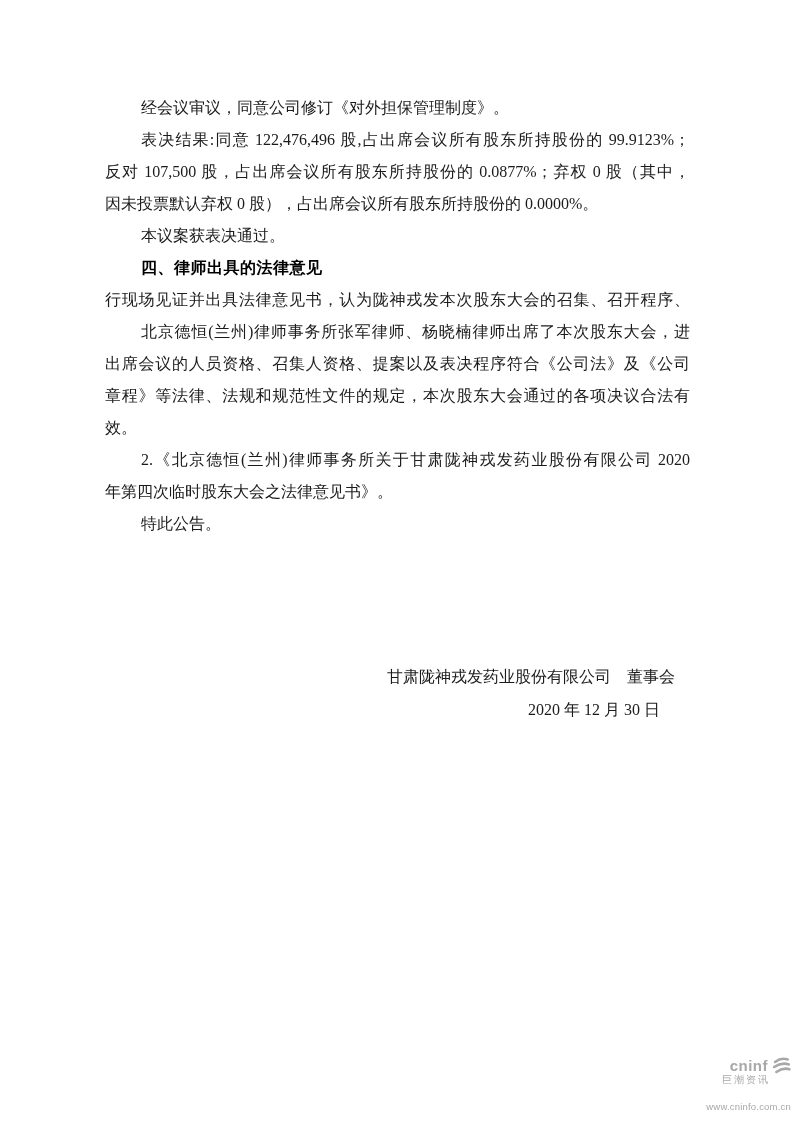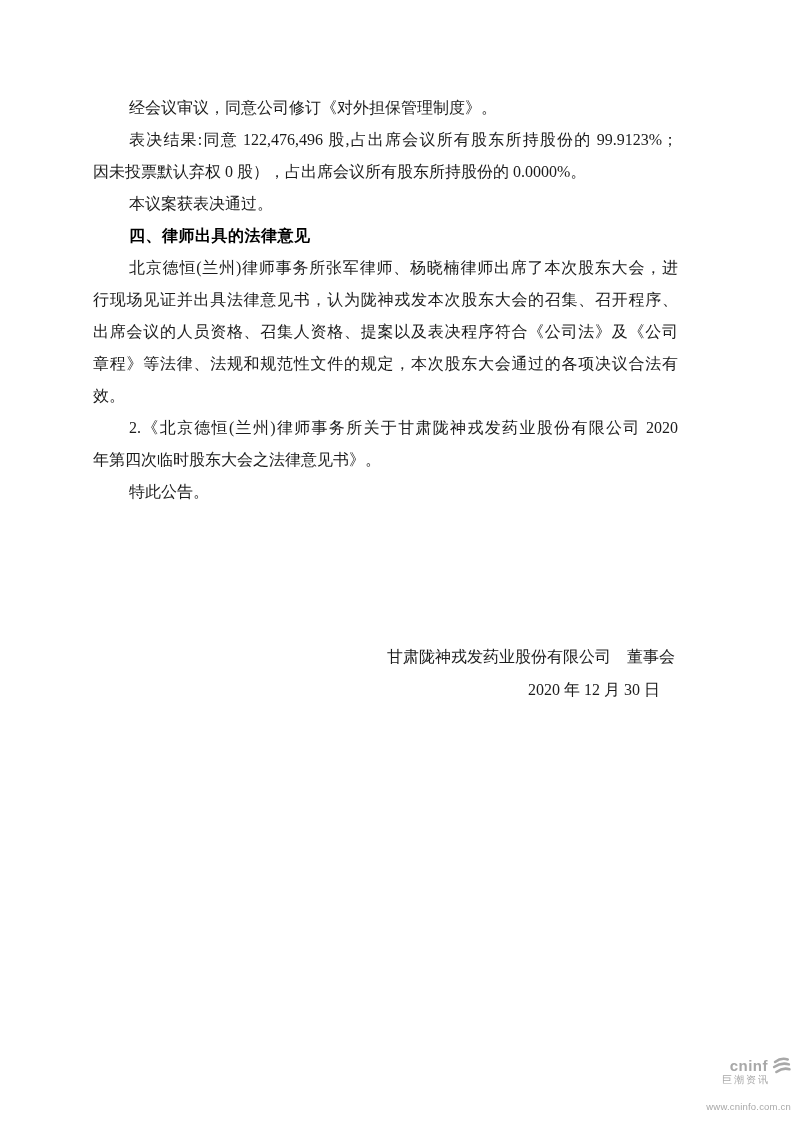--- a/index.html
+++ b/index.html
@@ -6,36 +6,36 @@
   #page{
     position:relative;
     width:793px;height:1122px;
     background:#ffffff;
     overflow:hidden;
     font-family:"Liberation Serif","DejaVu Serif",serif;
     color:#1b1b1b;
   }
   #doc{
     position:absolute;
-    left:93px;top:92px;width:585px;
+    left:105px;top:92px;width:585px;
     font-size:16px;
     line-height:32px;
     text-align:left;
   }
   .ln{min-height:32px;overflow:hidden;}
   .ind{text-indent:36px;}
   .fill{text-align:justify;text-align-last:justify;}
   .hd{
     font-family:"Liberation Sans","DejaVu Sans",sans-serif;
     font-weight:bold;color:#000000;
     letter-spacing:0.5px;
   }
   #signature{
     position:absolute;
-    left:105px;top:640px;width:585px;
+    left:105px;top:660px;width:585px;
     font-size:16px;line-height:33px;
   }
   .sig-line{height:33px;text-align:right;}
   .sig-company{padding-right:15px;}
   .sig-date{padding-right:30px;}
   #watermark{
     position:absolute;right:2px;bottom:10px;
     text-align:right;
     color:#a8a8a8;
     font-family:"Liberation Sans","DejaVu Sans",sans-serif;
@@ -48,25 +48,26 @@
   .wm-url{font-size:9.5px;line-height:11px;margin-top:1px;letter-spacing:0.2px;}
 </style>
 </head>
 <body>
 
 <div id="page">
 
   <div id="doc">
     <div class="ln ind">经会议审议，同意公司修订《对外担保管理制度》。</div>
     <div class="ln ind fill">表决结果:同意 122,476,496 股,占出席会议所有股东所持股份的 99.9123%；</div>
+    <div class="ln fill">反对 107,500 股，占出席会议所有股东所持股份的 0.0877%；弃权 0 股（其中，</div>
     <div class="ln">因未投票默认弃权 0 股），占出席会议所有股东所持股份的 0.0000%。</div>
     <div class="ln ind">本议案获表决通过。</div>
     <div class="ln ind hd">四、律师出具的法律意见</div>
+    <div class="ln fill">行现场见证并出具法律意见书，认为陇神戎发本次股东大会的召集、召开程序、</div>
     <div class="ln ind fill">北京德恒(兰州)律师事务所张军律师、杨晓楠律师出席了本次股东大会，进</div>
-    <div class="ln fill">行现场见证并出具法律意见书，认为陇神戎发本次股东大会的召集、召开程序、</div>
     <div class="ln fill">出席会议的人员资格、召集人资格、提案以及表决程序符合《公司法》及《公司</div>
     <div class="ln fill">章程》等法律、法规和规范性文件的规定，本次股东大会通过的各项决议合法有</div>
     <div class="ln">效。</div>
     <div class="ln ind fill">2.《北京德恒(兰州)律师事务所关于甘肃陇神戎发药业股份有限公司 2020</div>
     <div class="ln">年第四次临时股东大会之法律意见书》。</div>
     <div class="ln ind">特此公告。</div>
   </div>
 
   <div id="signature">
     <div class="sig-line sig-company">甘肃陇神戎发药业股份有限公司　董事会</div>

